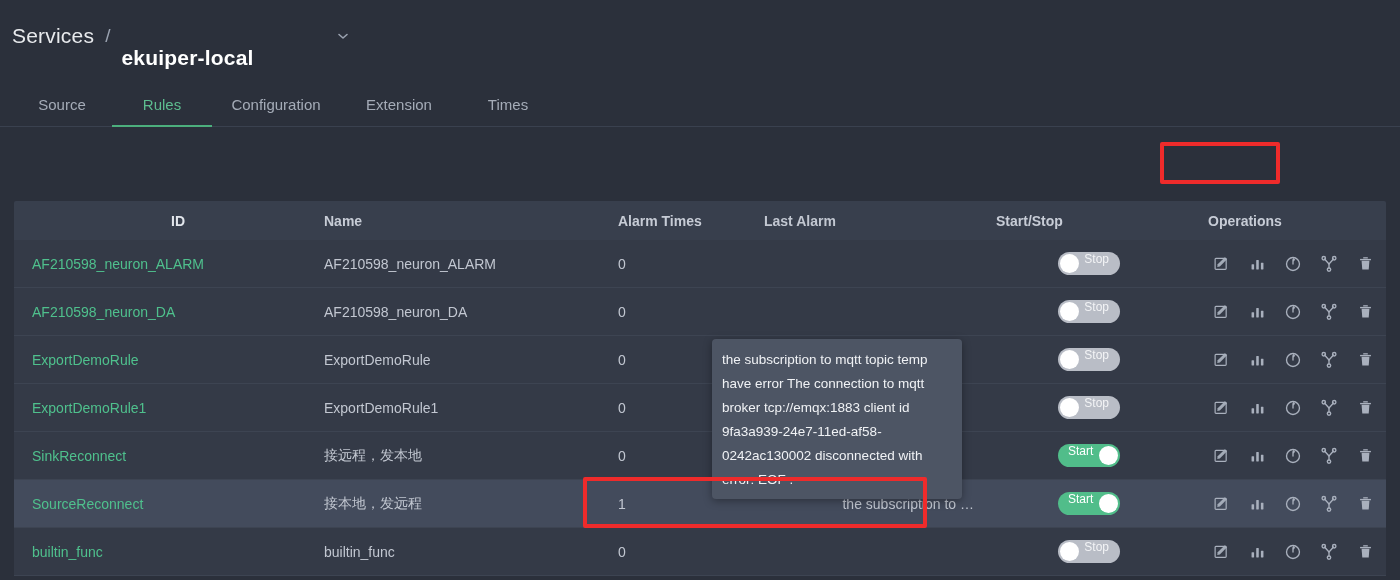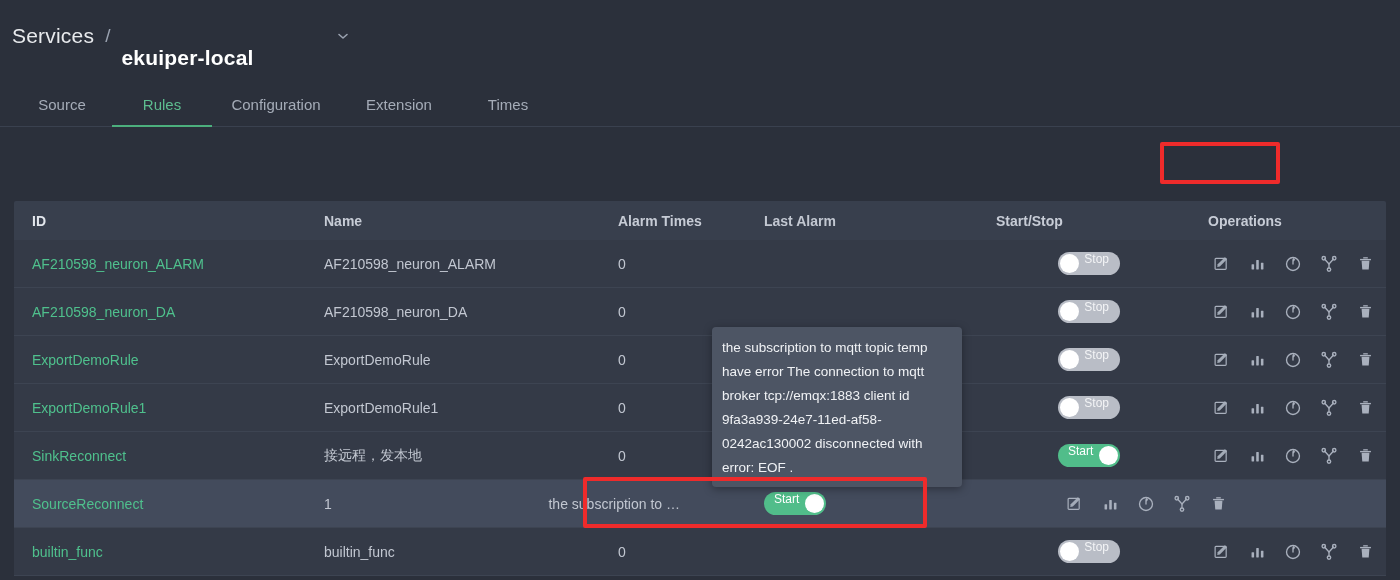--- a/index.html
+++ b/index.html
@@ -156,21 +156,21 @@
   .row.hl { background: #434b5c; }
 
   .c-id   { width: 310px; padding-left: 18px; color: #4fc08d; cursor: pointer; }
   .c-name { width: 294px; color: #c2c7d1; }
   .c-alarm{ width: 146px; color: #c2c7d1; }
   .c-last { width: 214px; color: #c2c7d1; text-align: right; padding-right: 4px;
             white-space: nowrap; overflow: hidden; text-overflow: ellipsis; }
   .c-ss   { width: 222px; display: flex; justify-content: center; }
   .c-ops  { flex: 1; display: flex; justify-content: center; gap: 17px; align-items: center; }
 
-  .thead .c-id   { color: #e2e6ec; }
+  .thead .c-id   { color: #e2e6ec; text-align: center; }
   .thead .c-name,
   .thead .c-alarm { color: #c7ccd6; }
   .thead .c-last  { text-align: left; padding-right: 0; }
   .thead .c-ss    { justify-content: flex-start; padding-left: 18px; }
   .thead .c-ops   { justify-content: flex-start; padding-left: 8px; }
 
   
   .toggle {
     position: relative;
     width: 62px;
@@ -199,21 +199,21 @@
     display: flex; align-items: center; justify-content: center;
     cursor: pointer;
     color: #a9b0bd;
   }
   .opicon svg { display: block; }
 
   
   .tooltip {
     position: absolute;
     left: 712px;
-    top: 327px;
+    top: 339px;
     width: 250px;
     background: #4d5564;
     color: #f0f2f5;
     font-size: 13.5px;
     line-height: 24px;
     padding: 9px 10px 7px 10px;
     border-radius: 4px;
     z-index: 30;
     box-shadow: 0 2px 8px rgba(0,0,0,.35);
   }
@@ -502,20 +502,21 @@
               <svg width="17" height="17" viewBox="0 0 20 20" fill="currentColor">
                 <path d="M7.3 2.6h5.4v1.5H7.3z"></path>
                 <path d="M3.6 4.6h12.8v1.6H3.6z"></path>
                 <path d="M5.4 6.9h9.2l-.8 10.1H6.2z"></path>
               </svg>
             </span>
           </div>
         </div>
         <div class="row hl">
           <div class="c-id">SourceReconnect</div>
+          <div class="c-name">接本地，发远程</div>
           <div class="c-alarm">1</div>
           <div class="c-last">the subscription to …</div>
           <div class="c-ss">
             <div class="toggle on">
               <span>Start</span>
               <span class="knob"></span>
             </div>
           </div>
           <div class="c-ops">
             <span class="opicon">

